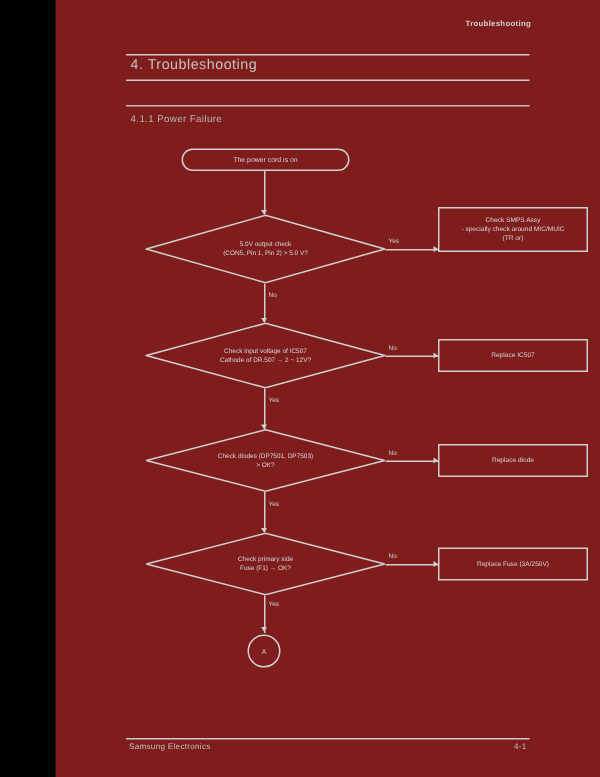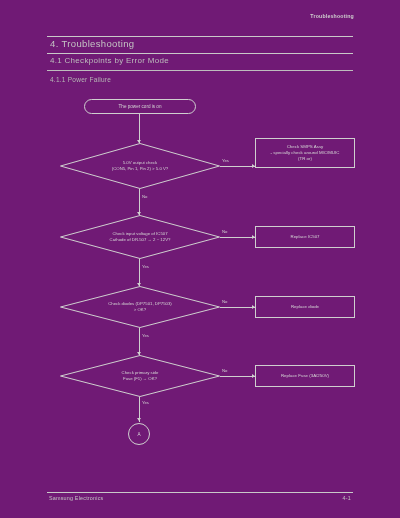--- a/index.html
+++ b/index.html
@@ -12,21 +12,22 @@
     height: 518px;
     position: relative;
     font-family: "Liberation Sans", sans-serif;
     color: #d8d8d8;
     overflow: hidden;
   }
 
   .page {
     position: absolute;
     inset: 0;
-    background: #701a75;
+    background: #7f1d1d;
+    margin-left: 37px;
   }
 
   
   .running-head {
     position: absolute;
     top: 13px;
     right: 46px;
     font-size: 5.2px;
     letter-spacing: 0.2px;
     color: #cfcfcf;
@@ -187,21 +188,20 @@
 </head>
 <body>
 
 <div class="page">
 
   <div class="running-head">Troubleshooting</div>
 
   <div class="head-rule rule-1"></div>
   <div class="h1">4. Troubleshooting</div>
   <div class="head-rule rule-2"></div>
-  <div class="h2">4.1 Checkpoints by Error Mode</div>
   <div class="head-rule rule-3"></div>
   <div class="h3">4.1.1 Power Failure</div>
 
   <div class="fc terminator" style="left:84px; top:99px; width:112px; height:15px;">
     <span>The power cord is on</span>
   </div>
 
   <div class="vline" style="left:139px; top:114px; height:29px;"></div>
   <div class="arrow-down" style="left:136.8px; top:140px;"></div>
 

